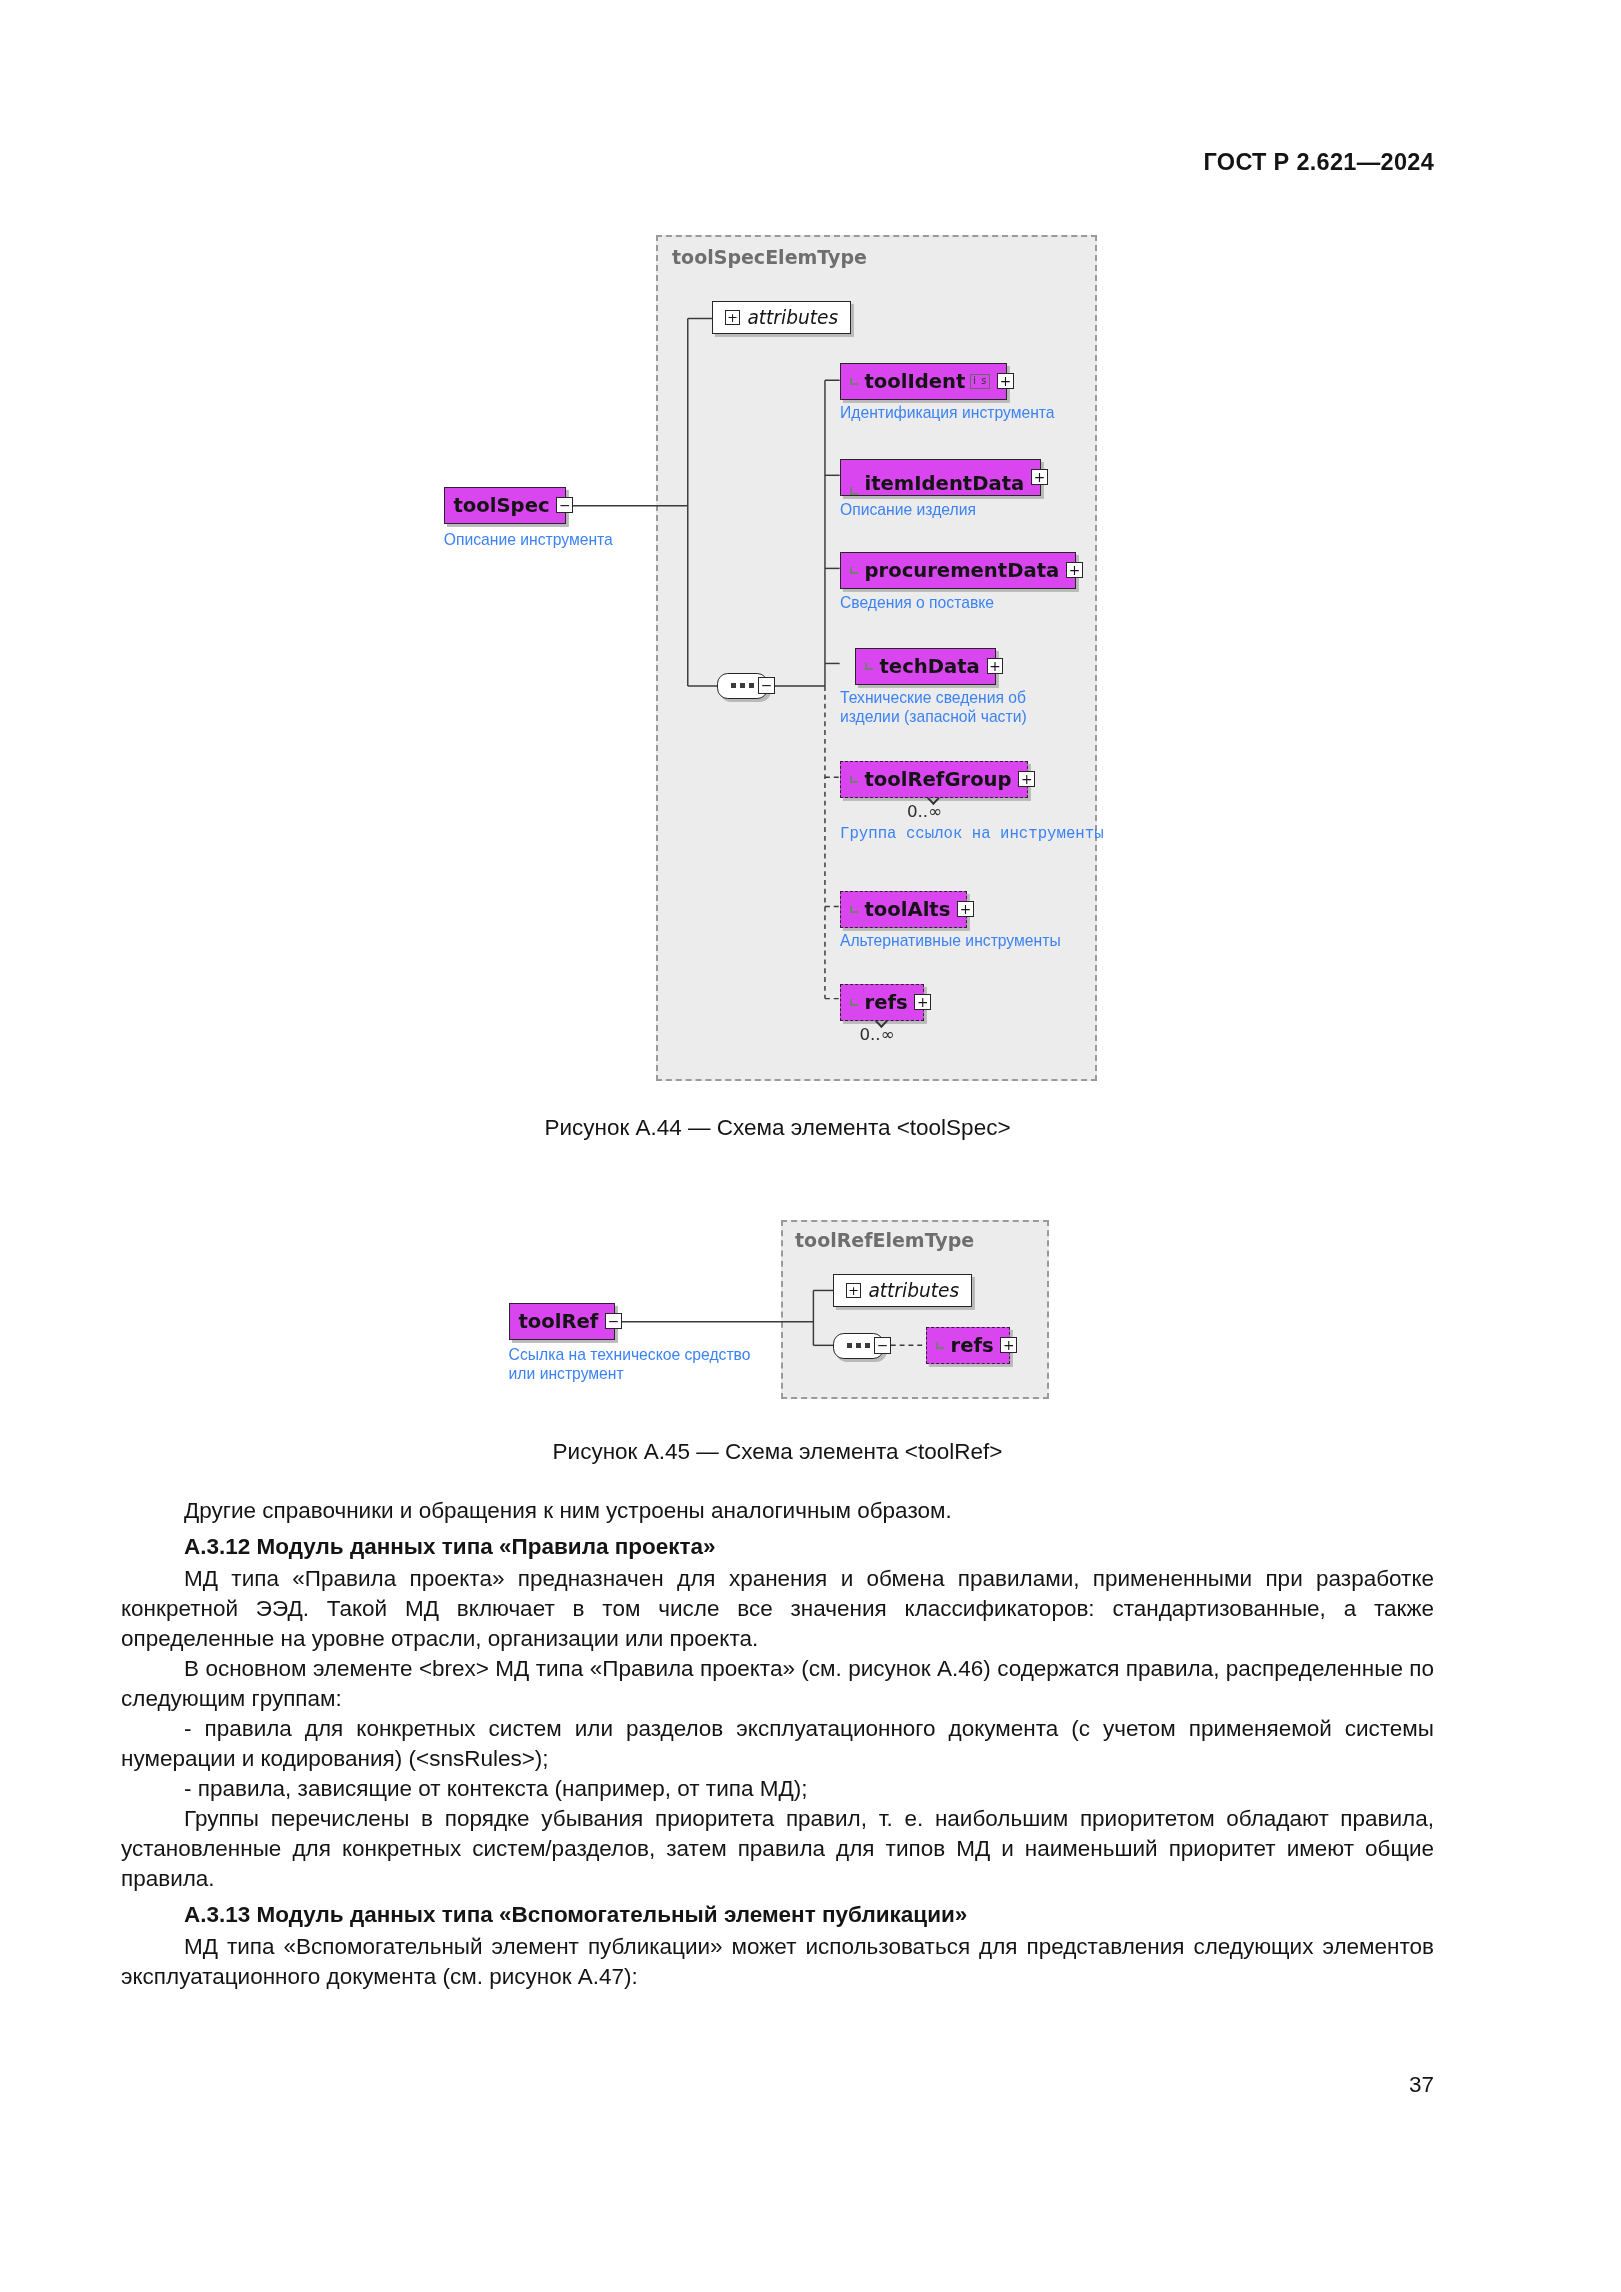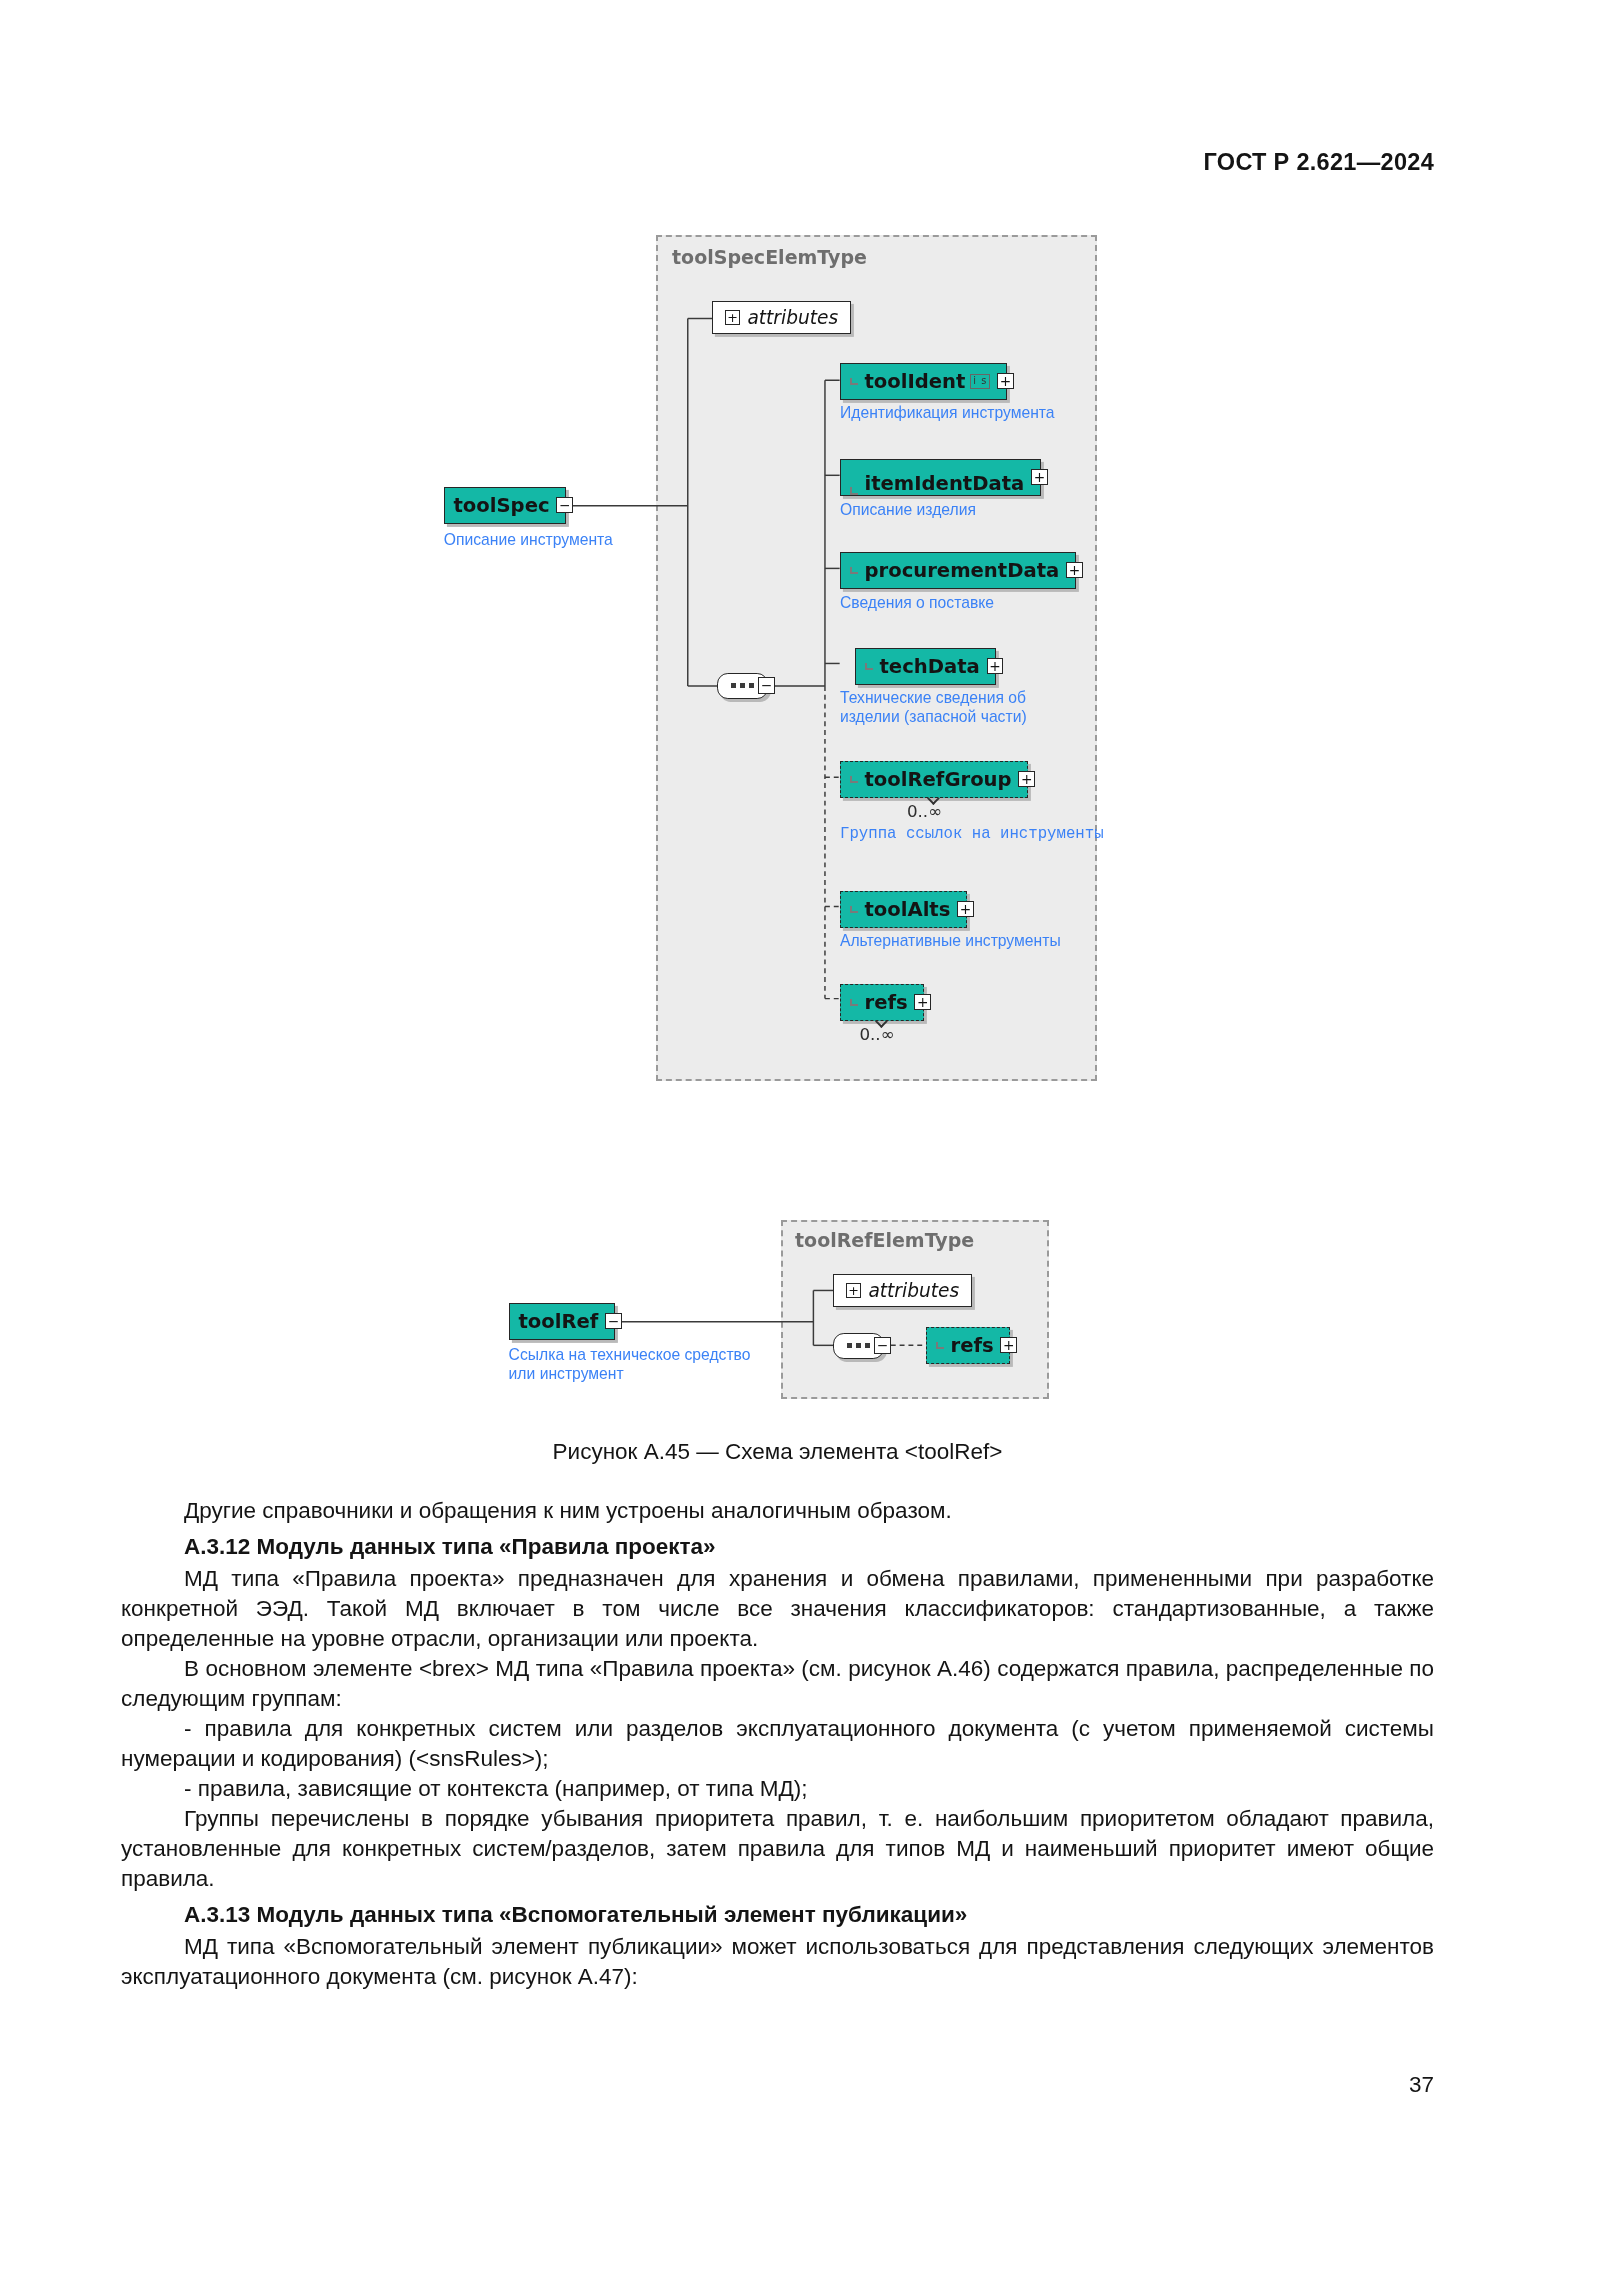--- a/index.html
+++ b/index.html
@@ -5,21 +5,21 @@
   *{margin:0;padding:0;box-sizing:border-box;}
   html,body{background:#ffffff;}
   .page{position:relative;width:1621px;height:2293px;background:#fff;overflow:hidden;
         font-family:"Liberation Sans",sans-serif;color:#141414;}
   .doc-header{position:absolute;left:121px;top:149px;width:1313px;text-align:right;
         font-weight:bold;font-size:23.5px;letter-spacing:0.3px;}
   .diagram{position:absolute;font-family:"DejaVu Sans",sans-serif;}
   .panel{position:absolute;background:#ececec;border:2px dashed #9a9a9a;}
   .panel-label{position:absolute;font-weight:bold;font-size:19px;color:#6e6e6e;}
   .wires{position:absolute;left:0;top:0;pointer-events:none;}
-  .elem{position:absolute;height:37px;background:#14b8a6;border:1px solid #262626;
+  .elem{position:absolute;height:37px;background:#d946ef;border:1px solid #262626;
         box-shadow:2.9px 2.9px 0 #b9b9b9;display:flex;align-items:center;
         padding:0 15.7px 0 8.8px;font-size:19.6px;font-weight:bold;white-space:nowrap;}
   .elem.optional{border-style:dashed;}
   .el-icon{width:7.8px;height:7.8px;border-left:2px solid #7a7a7a;border-bottom:2px solid #7a7a7a;
         margin-right:6.9px;flex:0 0 auto;}
   .handle{position:absolute;right:-7.8px;top:50%;margin-top:-8.8px;width:16.7px;height:16.7px;
         background:#fff;border:1px solid #262626;font-size:13.7px;font-weight:normal;
         line-height:14.7px;text-align:center;font-style:normal;}
   .badge{font-size:9.8px;font-weight:normal;border:1px solid #666;padding:0 2px;
         margin-left:4.9px;line-height:12.7px;letter-spacing:1px;color:#333;}
@@ -143,20 +143,21 @@
 
     <div class="elem optional" style="left:409px;top:754px;">
       <span class="el-icon"></span>
       <span class="el-name">refs</span>
       <span class="handle">+</span>
       <span class="chevron"></span>
     </div>
     <div class="occurs" style="left:409px;top:794px;width:74px;">0..∞</div>
   </div>
 
+  <div class="fig-caption" style="top:1115px;">Рисунок А.44 — Схема элемента &lt;toolSpec&gt;</div>
 
   <div class="diagram" style="left:490px;top:1215px;width:588px;height:196px;">
     <div class="panel" style="left:291px;top:4.9px;width:268px;height:179px;"></div>
     <div class="panel-label" style="left:305px;top:13.7px;">toolRefElemType</div>
 
     <svg class="wires" width="588" height="196" viewBox="0 0 600 200">
       <g stroke="#3a3a3a" stroke-width="1.5" fill="none">
         <path d="M120 109 H330"></path>
         <path d="M330 77 V133"></path>
         <path d="M330 77 H350"></path>

